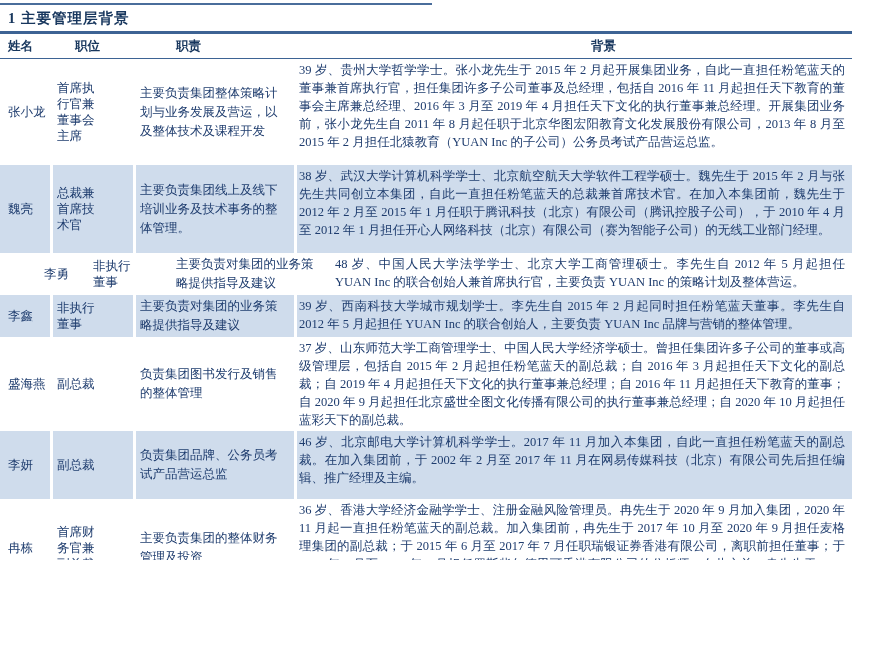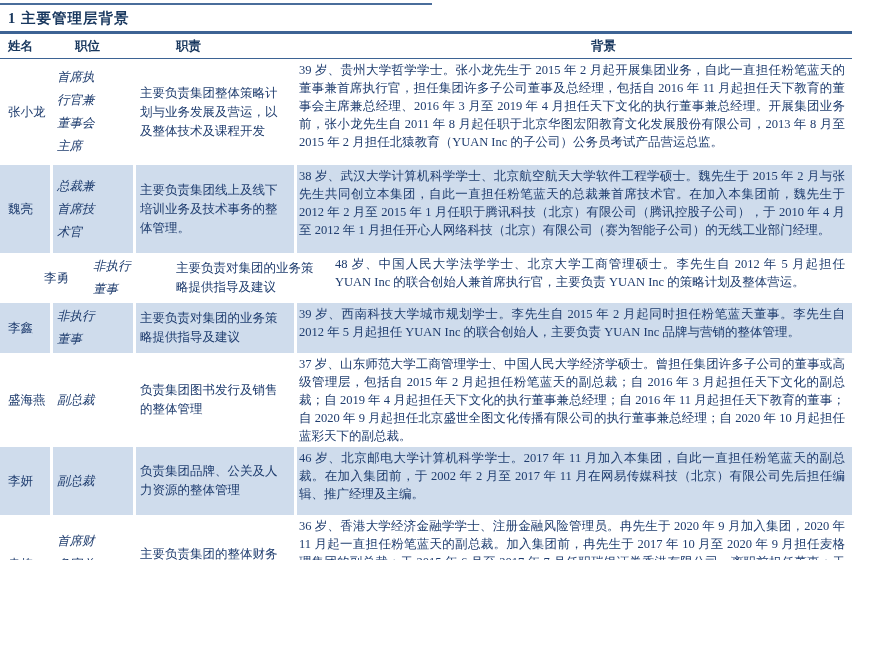--- a/index.html
+++ b/index.html
@@ -39,21 +39,21 @@
   .thead .h.center{text-align:center;}
   .row{
     display:grid;
     grid-template-columns:50px 80px 158px 1fr;
     column-gap:3px;
     font-size:12.5px;
   }
   .row .cell{display:flex;flex-direction:column;justify-content:center;}
   .row.shaded .cell{background:#cfdcec;}
   .cell.name{padding-left:8px;line-height:18px;}
-  .cell.pos{padding:2px 28px 2px 4px;line-height:23px;font-style:italic;}
+  .cell.pos{padding:2px 28px 2px 4px;line-height:16px;}
   .cell.duty{padding:2px 8px 2px 4px;line-height:19px;}
   .cell.bg{
     justify-content:flex-start;
     padding:2px 7px 2px 2px;line-height:18px;text-align:justify;
   }
   .r1{min-height:106px;}
   .r2{min-height:88px;}
   .r3{min-height:40px;margin-left:36px;}
   .r4{min-height:40px;}
   .r5{min-height:92px;}
@@ -111,21 +111,21 @@
     <div class="row r5">
       <div class="cell name">盛海燕</div>
       <div class="cell pos">副总裁</div>
       <div class="cell duty">负责集团图书发行及销售的整体管理</div>
       <div class="cell bg">37 岁、山东师范大学工商管理学士、中国人民大学经济学硕士。曾担任集团许多子公司的董事或高级管理层，包括自 2015 年 2 月起担任粉笔蓝天的副总裁；自 2016 年 3 月起担任天下文化的副总裁；自 2019 年 4 月起担任天下文化的执行董事兼总经理；自 2016 年 11 月起担任天下教育的董事；自 2020 年 9 月起担任北京盛世全图文化传播有限公司的执行董事兼总经理；自 2020 年 10 月起担任蓝彩天下的副总裁。</div>
     </div>
 
     <div class="row r6 shaded">
       <div class="cell name">李妍</div>
       <div class="cell pos">副总裁</div>
-      <div class="cell duty">负责集团品牌、公关及人力资源的整体管理</div>
+      <div class="cell duty">负责集团品牌、公务员考试产品营运总监</div>
       <div class="cell bg">46 岁、北京邮电大学计算机科学学士。2017 年 11 月加入本集团，自此一直担任粉笔蓝天的副总裁。在加入集团前，于 2002 年 2 月至 2017 年 11 月在网易传媒科技（北京）有限公司先后担任编辑、推广经理及主编。</div>
     </div>
 
     <div class="row r7">
       <div class="cell name">冉栋</div>
       <div class="cell pos">首席财务官兼副总裁</div>
       <div class="cell duty">主要负责集团的整体财务管理及投资</div>
       <div class="cell bg">36 岁、香港大学经济金融学学士、注册金融风险管理员。冉先生于 2020 年 9 月加入集团，2020 年 11 月起一直担任粉笔蓝天的副总裁。加入集团前，冉先生于 2017 年 10 月至 2020 年 9 月担任麦格理集团的副总裁；于 2015 年 6 月至 2017 年 7 月任职瑞银证券香港有限公司，离职前担任董事；于 2010 年 4 月至 2011 年 8 月担任罗斯柴尔德恩可香港有限公司的分析师。在此之前，冉先生于 2008 年 8 月至 2010 年 3 月担任中银国际亚洲有限公司的分析师。</div>
     </div>
 

